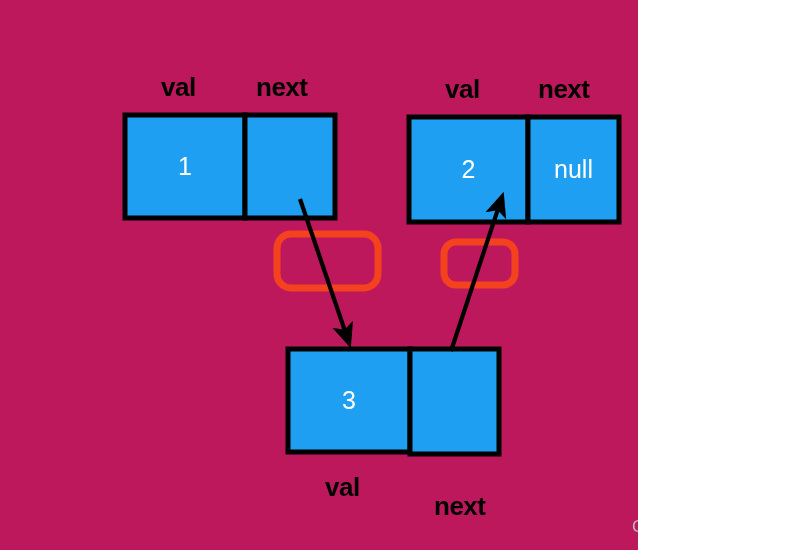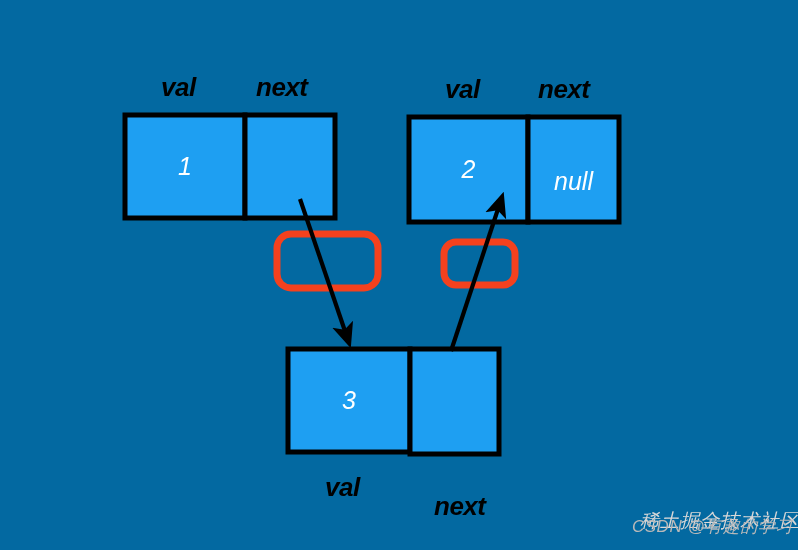--- a/index.html
+++ b/index.html
@@ -2,26 +2,25 @@
 <html><head>
 <meta charset="utf-8">
 <style>
   html, body {
     margin: 0;
     padding: 0;
     background: #ffffff;
   }
   #canvas {
     position: relative;
-    width: 798px;
+    width: 638px;
     height: 550px;
-    background: #0369a1;
+    background: #be185d;
     overflow: hidden;
     font-family: "Liberation Sans", sans-serif;
-    font-style: italic;
   }
   #diagram-svg {
     position: absolute;
     left: 0;
     top: 0;
     width: 798px;
     height: 550px;
   }
   .cell-label {
     position: absolute;
@@ -95,21 +94,21 @@
   </svg>
 
   <div class="cell-label" style="left:161px; top:72px;">val</div>
   <div class="cell-label" style="left:256px; top:72px;">next</div>
   <div class="cell-value" style="left:125px; top:115px; width:120px; height:103px;">1</div>
   <div class="cell-value" style="left:245px; top:115px; width:90px; height:103px;"></div>
 
   <div class="cell-label" style="left:445px; top:74px;">val</div>
   <div class="cell-label" style="left:538px; top:74px;">next</div>
   <div class="cell-value" style="left:409px; top:117px; width:119px; height:105px;">2</div>
-  <div class="cell-value" style="left:528px; top:129px; width:91px; height:105px;">null</div>
+  <div class="cell-value" style="left:528px; top:117px; width:91px; height:105px;">null</div>
 
   <div class="cell-label" style="left:325px; top:472px;">val</div>
   <div class="cell-label" style="left:434px; top:491px;">next</div>
   <div class="cell-value" style="left:288px; top:349px; width:122px; height:103px;">3</div>
   <div class="cell-value" style="left:410px; top:349px; width:89px; height:105px;"></div>
 
   <div class="cell-value" style="left:277px; top:234px; width:101px; height:54px; color:#F4411E; font-size:18px;"></div>
   <div class="cell-value" style="left:444px; top:242px; width:71px; height:43px; color:#F4411E; font-size:18px;"></div>
 
   <div class="watermark wm-back" style="left:640px; top:508px;">稀土掘金技术社区</div>

